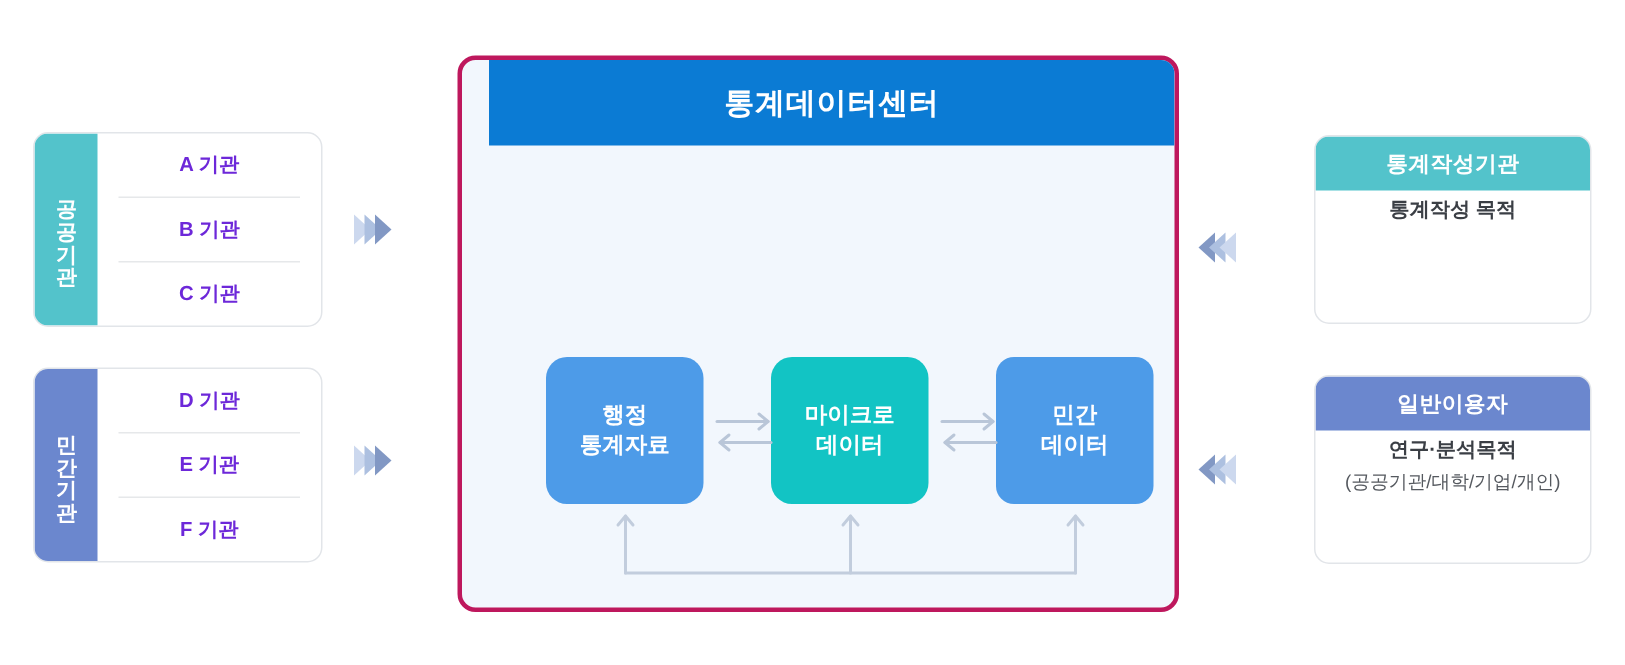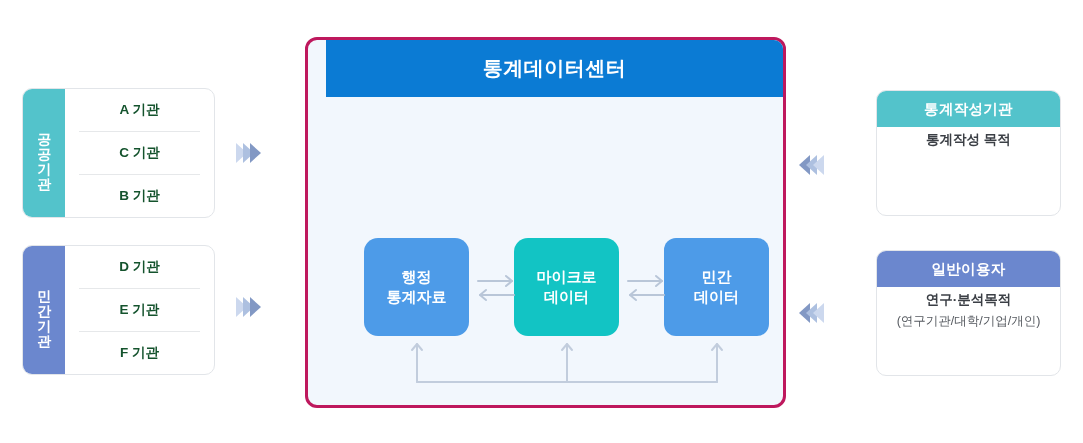--- a/index.html
+++ b/index.html
@@ -58,21 +58,21 @@
     padding: 0 14px;
     box-sizing: border-box;
   }
   .src-item {
     flex: 1 1 0;
     display: flex;
     align-items: center;
     justify-content: center;
     font-size: 13.5px;
     font-weight: bold;
-    color: #14532d;
+    color: #6d28d9;
     border-top: 1px solid #e6e8ea;
   }
   .src-item:first-child { border-top: none; }
 
   
   .chev-group {
     position: absolute;
     display: flex;
     align-items: center;
   }
@@ -201,22 +201,22 @@
 </style>
 </head>
 <body>
 
 <div class="card src-panel" id="src-0" style="left:22px; top:88px; width:193px; height:130px;">
   <div class="src-tab" style="background:#53c3cb;">
     <span>공공기관</span>
   </div>
   <div class="src-list">
     <div class="src-item">A 기관</div>
+    <div class="src-item">B 기관</div>
     <div class="src-item">C 기관</div>
-    <div class="src-item">B 기관</div>
   </div>
 </div>
 
 <div class="chev-group" style="left:236px; top:143px;">
   <i class="chev chev-r" style="border-left-color:#ccd8ee;"></i>
   <i class="chev chev-r" style="border-left-color:#adc0e0;"></i>
   <i class="chev chev-r" style="border-left-color:#8298c4;"></i>
 </div>
 
 <div class="card src-panel" id="src-1" style="left:22px; top:245px; width:193px; height:130px;">
@@ -310,15 +310,15 @@
 <div class="chev-group" style="left:803px; top:303px;">
   <i class="chev chev-l" style="border-right-color:#8298c4;"></i>
   <i class="chev chev-l" style="border-right-color:#adc0e0;"></i>
   <i class="chev chev-l" style="border-right-color:#ccd8ee;"></i>
 </div>
 
 <div class="card dst-panel" id="dst-1" style="left:876px; top:250px; width:185px; height:126px;">
   <div class="dst-header" style="background:#6b87ce;">일반이용자</div>
   <div class="dst-body">
     <div class="dst-main">연구·분석목적</div>
-    <div class="dst-sub">(연구기관/대학/기업/개인)</div>
+    <div class="dst-sub">(공공기관/대학/기업/개인)</div>
   </div>
 </div>
 
 </body></html>

